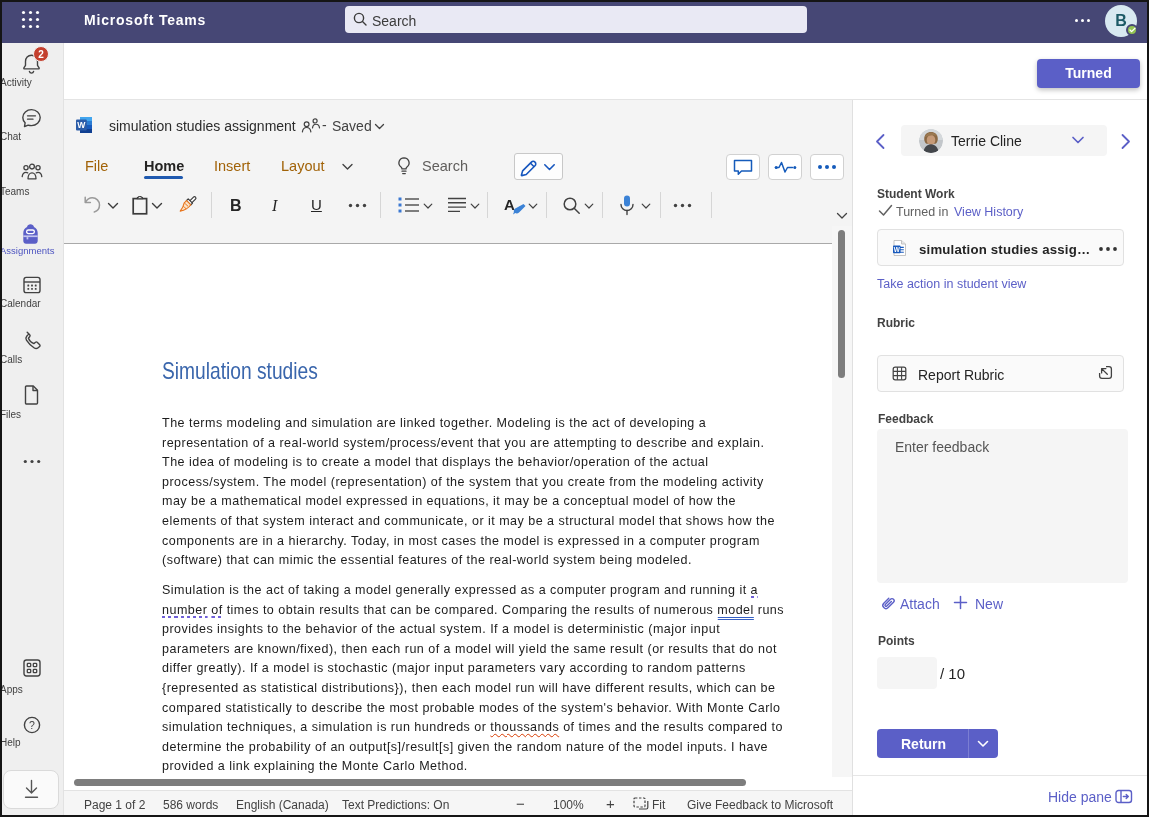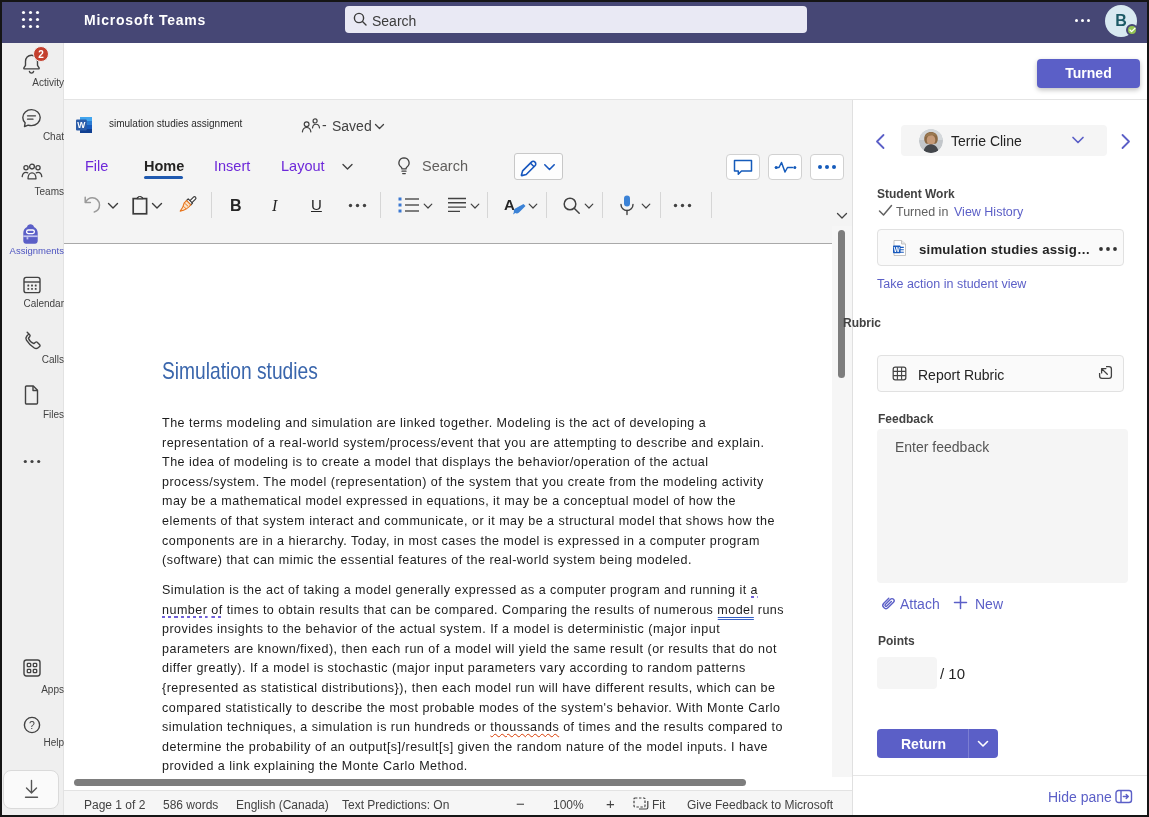--- a/index.html
+++ b/index.html
@@ -10,33 +10,33 @@
   #topbar { left:0; top:0; width:1149px; height:43px; background:#464775; }
   #mt { left:84px; top:12px; color:#fff; font-size:14px; font-weight:700; letter-spacing:.8px; }
   #searchpill { left:345px; top:6px; width:462px; height:27px; background:#e9e9f4; border-radius:4px; }
   #searchtxt { left:372px; top:5px; color:#3b3b3b; font-size:14px; line-height:17px; }
   .tdot { position:absolute; width:3px; height:3px; border-radius:50%; background:#fff; }
   #avatar { left:1105px; top:5px; width:32px; height:32px; border-radius:50%; background:#d8e9f1; }
   #avB { left:1105px; top:5px; width:32px; height:32px; border-radius:50%; color:#1c5a66; font-weight:700; font-size:16px; text-align:center; line-height:32px; }
   #status { left:1126px; top:24px; width:12px; height:12px; border-radius:50%; background:#92c353; border:2px solid #464775; }
   
   #rail { left:0; top:43px; width:64px; height:774px; background:#efefef; border-right:1px solid #e2e2e2; }
-  .rlabel { position:absolute; left:0; width:64px; text-align:right; font-size:10px; color:#424242; }
+  .rlabel { position:absolute; left:0; width:64px; text-align:left; font-size:10px; color:#424242; }
   .rlabel.sel { color:#4d54c0; }
   #badge { left:33px; top:46px; width:16px; height:16px; border-radius:50%; background:#c4402e; color:#fff; font-size:10px; font-weight:700; text-align:center; line-height:16px; border:1.5px solid #efefef; }
   #dlbox { left:3px; top:770px; width:56px; height:39px; background:#fafafa; border:1px solid #dadada; border-radius:8px; }
   
   #hband { left:64px; top:43px; width:1085px; height:57px; background:#fff; border-bottom:1px solid #e4e4e4; }
   #closebtn { left:1037px; top:59px; width:103px; height:29px; background:#5b5fc7; border-radius:4px; color:#fff; font-size:14px; font-weight:700; text-align:center; line-height:29px; box-shadow:0 2px 5px rgba(0,0,0,.25); }
   
   #titlebar { left:64px; top:100px; width:788px; height:46px; background:#f4f4f4; }
-  #doctitle { left:109px; top:118px; font-size:10px; color:#2b2b2b; }
+  #doctitle { left:109px; top:118px; font-size:14px; color:#2b2b2b; }
   #savedtxt { left:332px; top:118px; font-size:14px; color:#424242; }
   #menurow { left:64px; top:146px; width:788px; height:42px; background:#f4f4f4; }
-  .mitem { position:absolute; top:158px; font-size:14.5px; color:#6d28d9; }
+  .mitem { position:absolute; top:158px; font-size:14.5px; color:#a16207; }
   #homeu { left:144px; top:176px; width:39px; height:3px; background:#1f59af; border-radius:2px; }
   #penbtn { left:514px; top:153px; width:49px; height:27px; background:#fdfdfd; border:1px solid #c8c8c8; border-radius:3px; }
   .bluebtn { position:absolute; top:154px; width:34px; height:26px; background:#fff; border:1px solid #d1d1d1; border-radius:4px; }
   #ribbon { left:64px; top:188px; width:788px; height:42px; background:#f4f4f4; }
   .rdiv { position:absolute; top:192px; width:1px; height:26px; background:#d6d6d6; }
   #strip { left:64px; top:230px; width:788px; height:14px; background:#f4f4f4; border-bottom:1px solid #a9a9a9; }
   
   #canvas { left:64px; top:245px; width:768px; height:532px; background:#fff; overflow:hidden; }
   #vtrack { left:832px; top:226px; width:20px; height:551px; background:#f6f6f6; }
   #vthumb { left:838px; top:230px; width:7px; height:148px; background:#7d7d7d; border-radius:3.5px; }
@@ -441,21 +441,21 @@
 </svg>
 <div class="abs" style="left:919px; top:242px; font-size:13.2px; font-weight:700; color:#242424; letter-spacing:.2px;">simulation studies assig…</div>
 <svg class="abs" style="left:1098px; top:246px;" width="20" height="6" viewBox="0 0 20 6">
     <g fill="#333">
       <circle cx="3" cy="3" r="1.9"></circle>
       <circle cx="10" cy="3" r="1.9"></circle>
       <circle cx="17" cy="3" r="1.9"></circle>
     </g>
   </svg>
 <div class="abs purple" style="left:877px; top:277px; font-size:12.5px;">Take action in student view</div>
-<div class="abs seclabel" style="left:843px; top:316px;">Rubric</div>
+<div class="abs seclabel" style="left:877px; top:316px;">Rubric</div>
 <div class="card" style="top:355px;"></div>
 <svg class="abs" style="left:892px; top:366px;" width="15" height="15" viewBox="0 0 15 15">
   <rect x="1.2" y="1.2" width="12.6" height="12.6" rx="2" fill="none" stroke="#424242" stroke-width="1.25"></rect>
   <path d="M5.4 1.2v12.6 M9.6 1.2v12.6 M1.2 5.4h12.6 M1.2 9.6h12.6" stroke="#424242" stroke-width="1.1"></path>
 </svg>
 <div class="abs" style="left:918px; top:367px; font-size:14px; color:#242424;">Report Rubric</div>
 <svg class="abs" style="left:1097px; top:364px;" width="17" height="17" viewBox="0 0 17 17">
   <rect x="2.6" y="2.6" width="11.8" height="11.8" rx="2.4" fill="none" stroke="#424242" stroke-width="1.3"></rect>
   <rect x="1" y="1" width="8" height="8" fill="#fafafa"></rect>
   <path d="M10.3 10.3L4.6 4.6 M4.6 8.9V4.6h4.3" fill="none" stroke="#424242" stroke-width="1.3" stroke-linecap="round" stroke-linejoin="round"></path>

